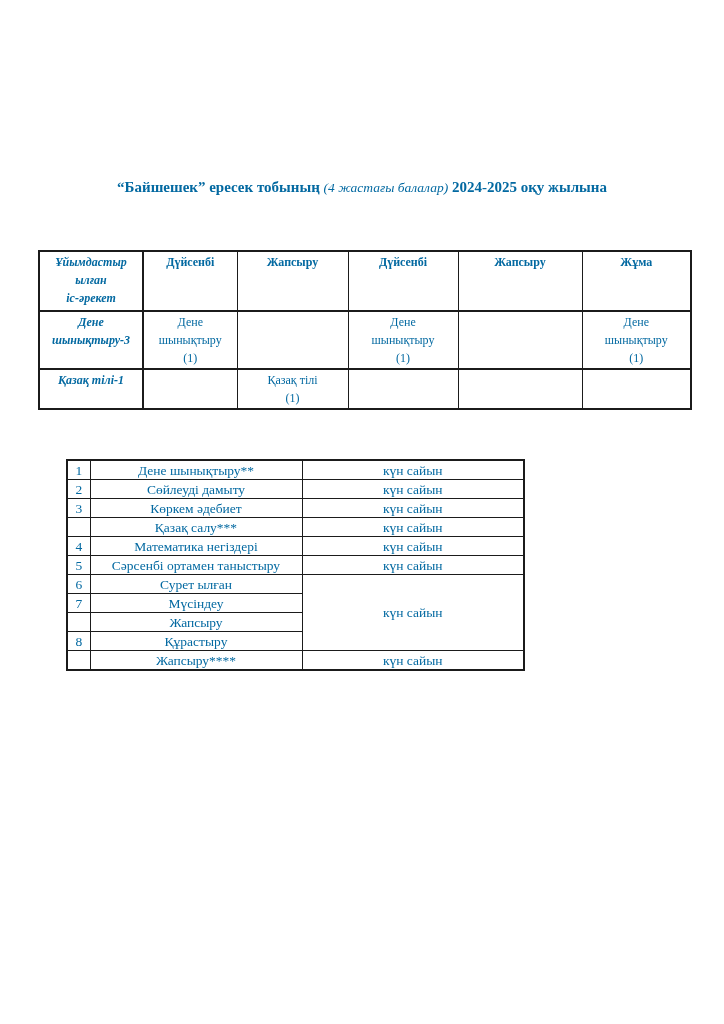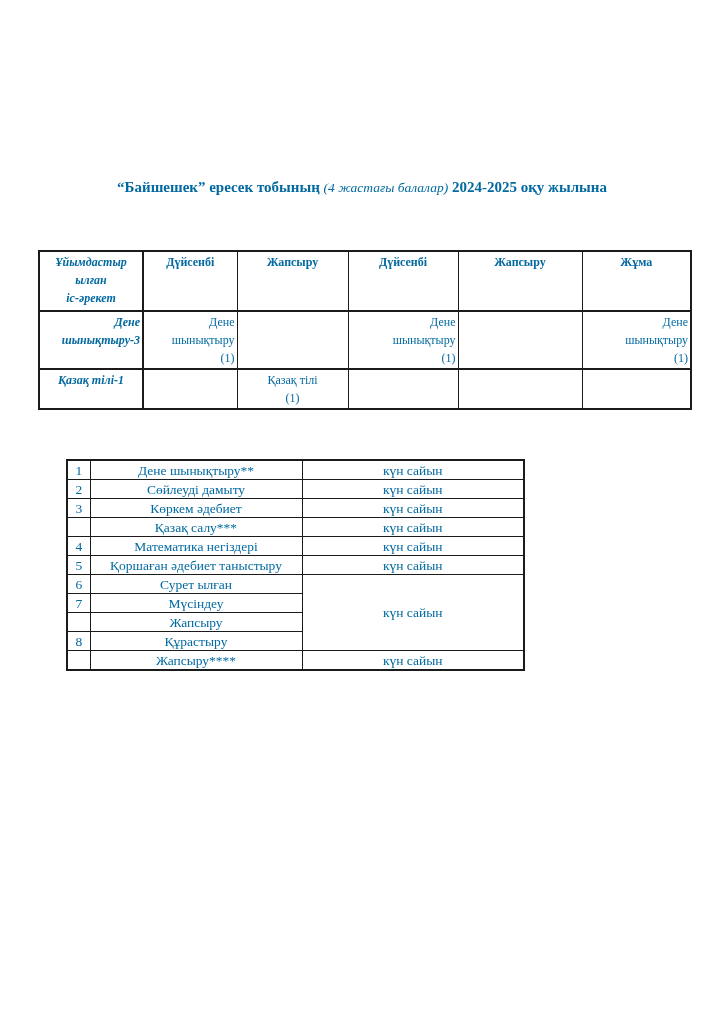--- a/index.html
+++ b/index.html
@@ -55,21 +55,21 @@
     overflow: hidden;
   }
   .weekly .colA {
     border-left-width: 2px;
     border-right-width: 2px;
     font-weight: bold;
     font-style: italic;
   }
   .weekly .dayhdr { font-weight: bold; }
   .weekly tr.r-hdr td, .weekly tr.r-hdr th { height: 56px; }
-  .weekly tr.r-1 td { height: 53px; text-align: right; }
+  .weekly tr.r-1 td { height: 53px; }
   .weekly tr.r-2 td { height: 33px; }
   .weekly tr.r-3 td { height: 32px; }
 
   
   .daily {
     position: absolute;
     left: 66px;
     top: 459px;
     width: 457px;
     font-size: 13.5px;
@@ -172,21 +172,21 @@
         <td>Қазақ салу***</td>
         <td>күн сайын</td>
       </tr>
       <tr>
         <td>4</td>
         <td>Математика негіздері</td>
         <td>күн сайын</td>
       </tr>
       <tr>
         <td>5</td>
-        <td>Қоршаған әдебиет таныстыру</td>
+        <td>Сәрсенбі ортамен таныстыру</td>
         <td>күн сайын</td>
       </tr>
       <tr>
         <td>6</td>
         <td>Сурет ылған</td>
         <td rowspan="4">күн сайын</td>
       </tr>
       <tr>
         <td>7</td>
         <td>Мүсіндеу</td>

